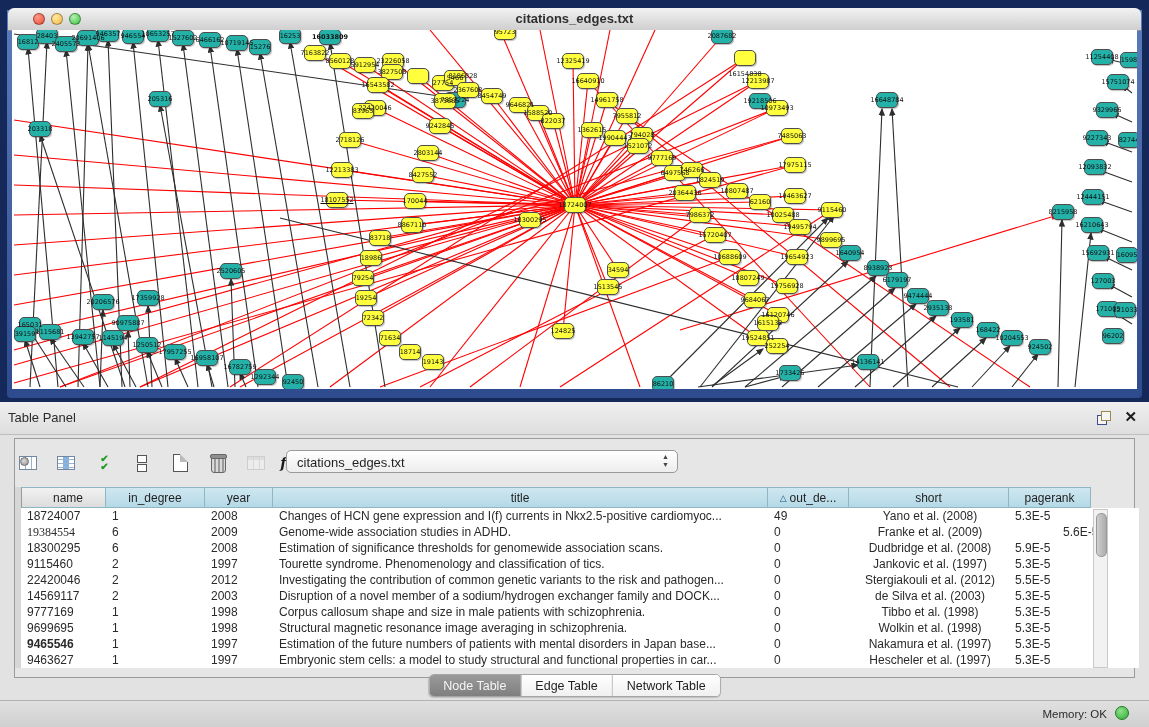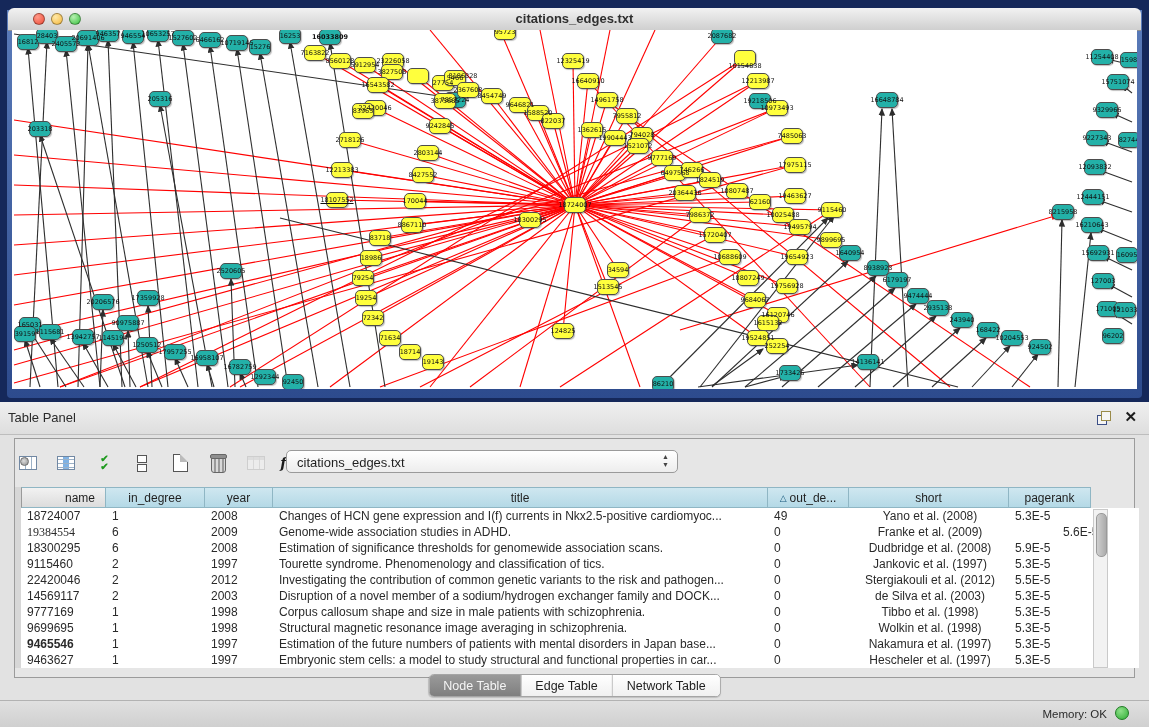--- a/index.html
+++ b/index.html
@@ -57,21 +57,21 @@
     background:linear-gradient(#ffffff,#ededed);box-sizing:border-box;cursor:pointer;}
   .combo-text{position:absolute;left:10px;top:4px;font-size:13px;color:#1f1f1f;}
   .combo-arrows{position:absolute;right:8px;top:2px;font-size:7px;line-height:8px;color:#444;text-align:center;}
 
   
   .tleft-strip{position:absolute;left:15px;top:487px;width:6px;height:181px;background:#d7d7d7;border-right:1px solid #bdbdbd;}
   .dtable{position:absolute;left:21px;top:487px;}
   .hrow{display:flex;height:21px;}
   .hcell{box-sizing:border-box;background:linear-gradient(#cfe7f0,#b4d9e6);border:1px solid #8fb6c4;border-left:none;
      font-size:12px;color:#1f1f1f;display:flex;align-items:center;justify-content:center;overflow:hidden;white-space:nowrap;cursor:pointer;}
-  .hcell:first-child{border-left:1px solid #9a9a9a;background:linear-gradient(#f2f2f2,#dcdcdc);justify-content:flex-end;padding-right:10px;}
+  .hcell:first-child{border-left:1px solid #9a9a9a;background:linear-gradient(#f2f2f2,#dcdcdc);justify-content:flex-end;padding-right:22px;}
   .sortmark{font-size:9px;margin-right:3px;color:#16567a;}
   .drow{display:flex;height:16px;background:#fff;}
   .dcell{box-sizing:border-box;font-size:12px;color:#2a2a2a;padding:0 4px 0 6px;white-space:nowrap;overflow:hidden;display:flex;align-items:center;}
   .dcell.center{justify-content:center;}
   .tbody-bg{position:absolute;left:21px;top:508px;width:1070px;height:160px;background:#fff;border-left:1px solid #c9c9c9;border-right:1px solid #c9c9c9;}
   .vscroll{position:absolute;left:1093px;top:509px;width:15px;height:159px;background:#f2f2f2;border:1px solid #c9c9c9;box-sizing:border-box;}
   .vthumb{position:absolute;left:2px;top:3px;width:9px;height:42px;border-radius:5px;background:linear-gradient(90deg,#cfcfcf,#ababab);border:1px solid #9a9a9a;cursor:grab;}
 
   
   .tabs{position:absolute;top:674px;left:50%;transform:translateX(-50%);display:flex;height:21px;border:1px solid #a5a5a5;border-radius:5px;overflow:hidden;background:#fff;box-shadow:0 1px 1px rgba(0,0,0,.15);}
@@ -341,21 +341,21 @@
       <div class="glabel" style="left: 838px; top: 223px;">1640954</div>
       <div class="gnode t" style="left: 855px; top: 230px;"></div>
       <div class="glabel" style="left: 866px; top: 238px;">8938923</div>
       <div class="gnode t" style="left: 874px; top: 242px;"></div>
       <div class="glabel" style="left: 885px; top: 250px;">6179197</div>
       <div class="gnode t" style="left: 895px; top: 258px;"></div>
       <div class="glabel" style="left: 906px; top: 266px;">9474444</div>
       <div class="gnode t" style="left: 915px; top: 270px;"></div>
       <div class="glabel" style="left: 926px; top: 278px;">2935138</div>
       <div class="gnode t" style="left: 939px; top: 282px;"></div>
-      <div class="glabel" style="left: 950px; top: 290px;">243940</div>
+      <div class="glabel" style="left: 950px; top: 290px;">193581</div>
       <div class="gnode t" style="left: 965px; top: 292px;"></div>
       <div class="glabel" style="left: 976px; top: 300px;">168422</div>
       <div class="gnode t" style="left: 989px; top: 300px;"></div>
       <div class="glabel" style="left: 1000px; top: 308px;">10204553</div>
       <div class="gnode t" style="left: 1017px; top: 309px;"></div>
       <div class="glabel" style="left: 1028px; top: 317px;">924502</div>
       <div class="gnode t" style="left: 864px; top: 62px;"></div>
       <div class="glabel" style="left: 875px; top: 70px;">16648784</div>
       <div class="gnode t" style="left: 1040px; top: 174px;"></div>
       <div class="glabel" style="left: 1051px; top: 182px;">8215958</div>
@@ -505,21 +505,21 @@
       <div class="glabel" style="left: 783px; top: 166px;">19463627</div>
       <div class="gnode y" style="left: 772px; top: 127px;"></div>
       <div class="glabel" style="left: 783px; top: 135px;">17975115</div>
       <div class="gnode y" style="left: 769px; top: 98px;"></div>
       <div class="glabel" style="left: 780px; top: 106px;">7485063</div>
       <div class="gnode y" style="left: 754px; top: 70px;"></div>
       <div class="glabel" style="left: 765px; top: 78px;">10973493</div>
       <div class="gnode y" style="left: 735px; top: 43px;"></div>
       <div class="glabel" style="left: 746px; top: 51px;">12213987</div>
       <div class="gnode y" style="left: 722px; top: 20px;"></div>
-      <div class="glabel" style="left: 733px; top: 36px; text-align: center;">16154838</div>
+      <div class="glabel" style="left: 733px; top: 44px; text-align: center;">16154838</div>
       <div class="gnode y" style="left: 677px; top: 177px;"></div>
       <div class="glabel" style="left: 688px; top: 185px;">7986372</div>
       <div class="gnode y" style="left: 692px; top: 197px;"></div>
       <div class="glabel" style="left: 703px; top: 205px;">15720407</div>
       <div class="gnode y" style="left: 707px; top: 219px;"></div>
       <div class="glabel" style="left: 718px; top: 227px;">10688609</div>
       <div class="gnode y" style="left: 725px; top: 240px;"></div>
       <div class="glabel" style="left: 736px; top: 248px;">18807249</div>
       <div class="gnode y" style="left: 732px; top: 262px;"></div>
       <div class="glabel" style="left: 743px; top: 270px;">9684067</div>

